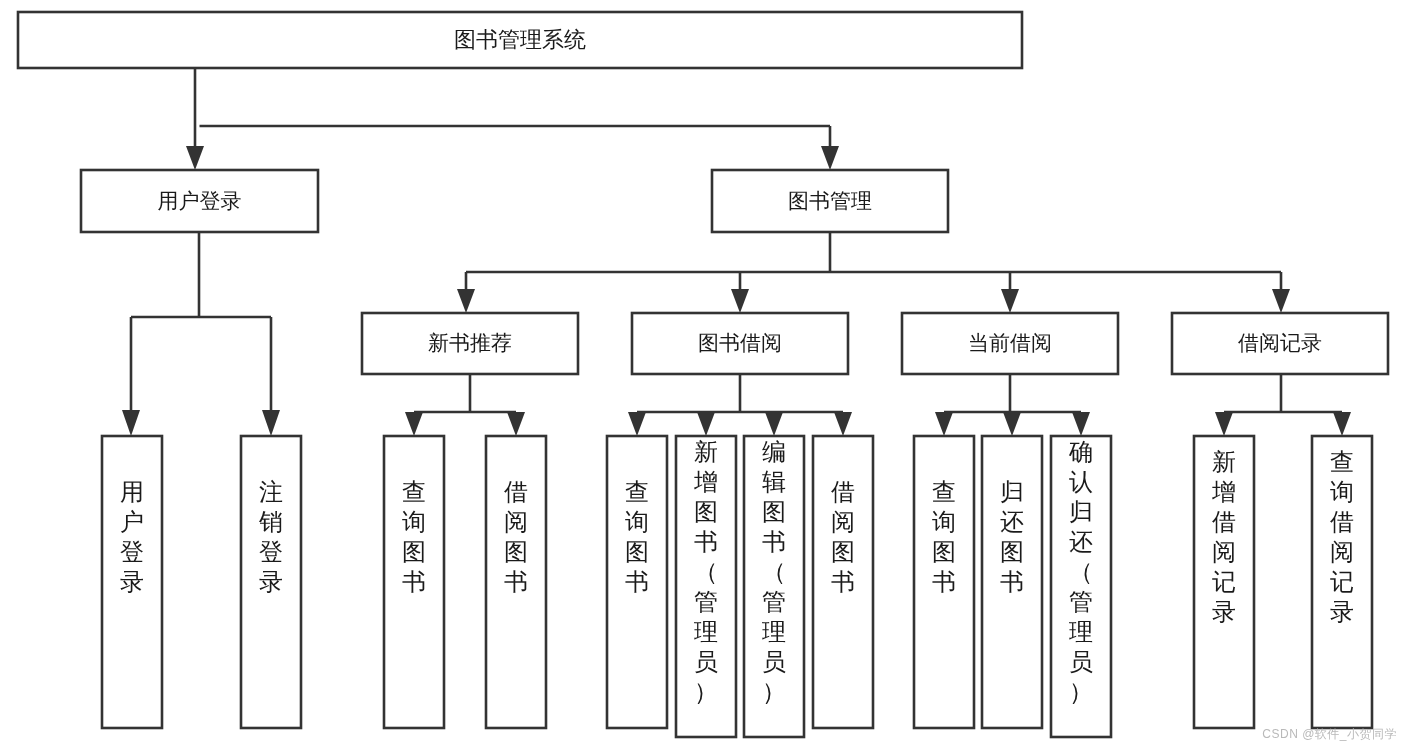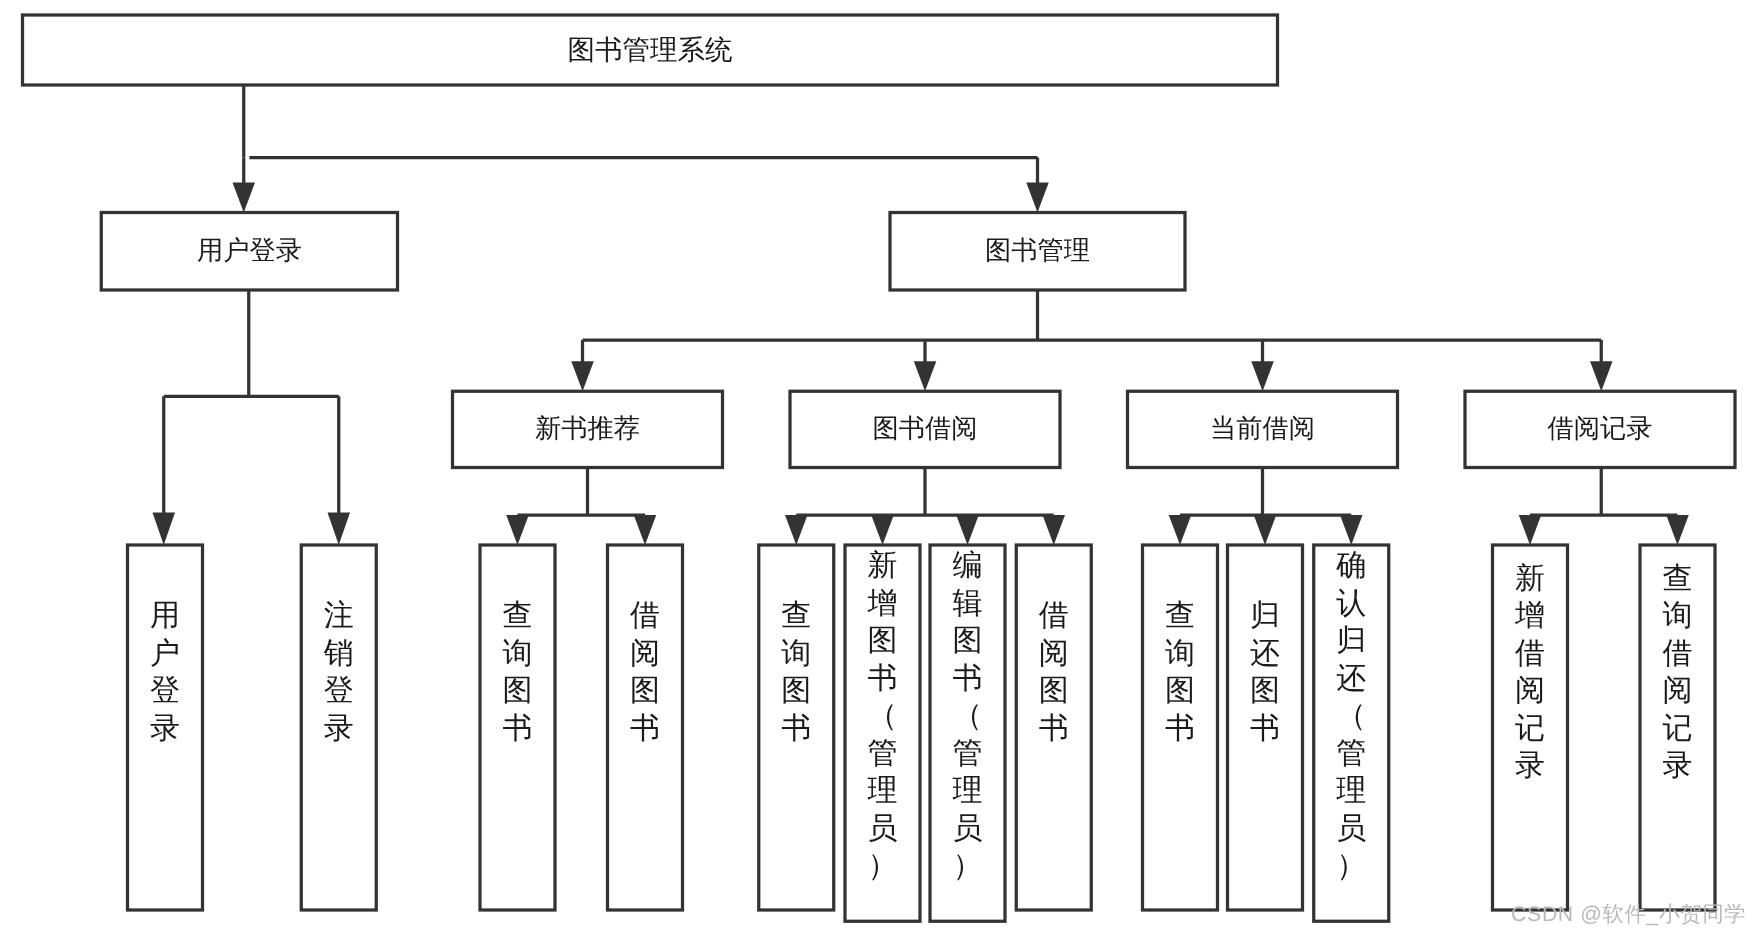--- a/index.html
+++ b/index.html
@@ -54,21 +54,21 @@
     font-family: "Liberation Sans", "DejaVu Sans", sans-serif;
     fill: #1a1a1a;
     font-size: 24px;
     text-anchor: middle;
   }
   .watermark {
     position: absolute;
     right: 8px;
     bottom: 4px;
     font-family: "Liberation Sans", "DejaVu Sans", sans-serif;
-    font-size: 17px;
+    font-size: 12px;
     color: #b9b9b9;
     letter-spacing: 0.5px;
     white-space: nowrap;
   }
 </style>
 </head>
 <body>
 
 <div id="diagram-root">
   <svg class="diagram" viewBox="0 0 1405 747" xmlns="http://www.w3.org/2000/svg">

